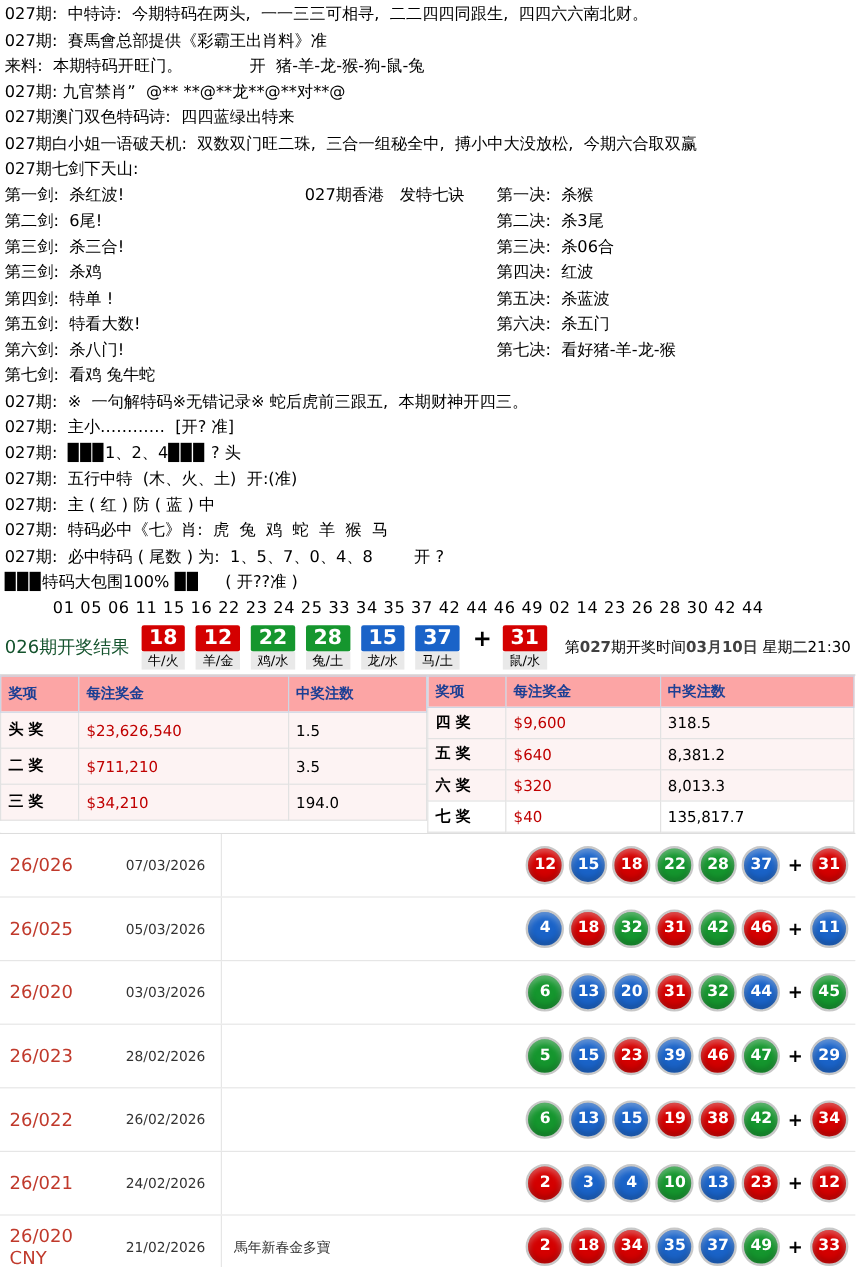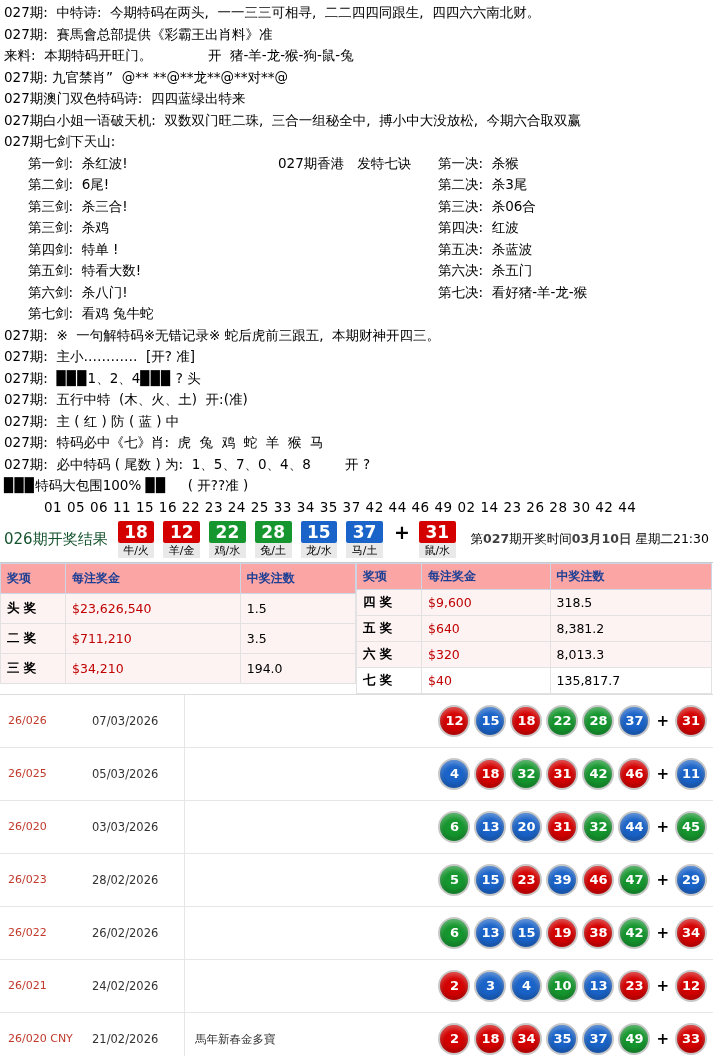--- a/index.html
+++ b/index.html
@@ -13,21 +13,21 @@
   .page{width:713px;position:relative;}
 
   
   .textblock{padding:2px 4px 0 4px;}
   .line{
     font-size:13.5px;
     line-height:21.5px;
     white-space:pre;
     color:#000;
   }
-  .cols{display:flex;margin-left:24px;}
+  .cols{display:flex;}
   .cols .c1{width:250px;}
   .cols .c2{width:160px;}
   .cols .c3{flex:1;}
 
   .numline{
     font-size:13.5px;
     line-height:21px;
     letter-spacing:0.5px;
     padding-left:40px;
   }
@@ -97,26 +97,27 @@
   .draw{
     display:flex;
     align-items:center;
     height:52px;
     border-bottom:1px solid #e6e6e6;
   }
   .draw .issue{
     width:84px;
     padding-left:8px;
     color:#c0392b;
-    font-size:11px;
+    font-size:15px;
   }
   .draw .date{
     width:92px;
     font-size:11.5px;
     color:#333;
+    text-align:center;
   }
   .draw .note{
     width:240px;
     font-size:11.5px;
     color:#333;
     border-left:1px solid #e6e6e6;
     padding-left:10px;
     height:52px;
     line-height:52px;
     box-sizing:border-box;

